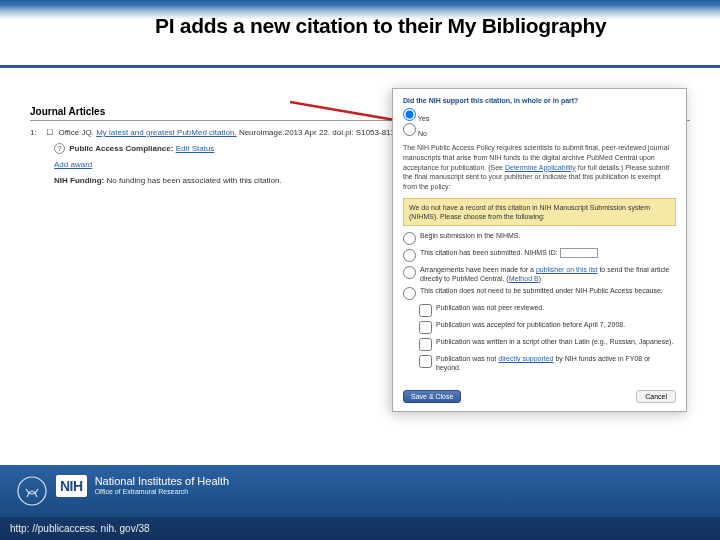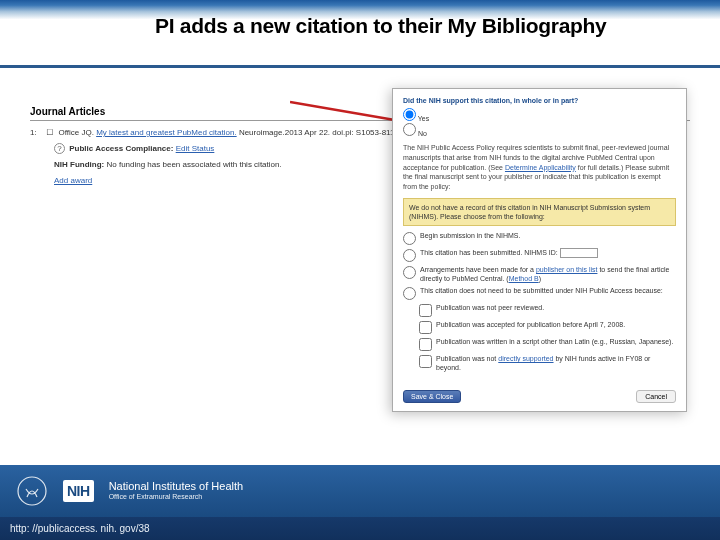--- a/index.html
+++ b/index.html
@@ -119,22 +119,22 @@
   height: 52px;
   background: linear-gradient(180deg,#2a62a0,#1a4a80);
   display: flex;
   align-items: center;
   padding-left: 16px;
   color: #fff;
   font-size: 10px;
 }
 .nih-logo {
   display: flex;
-  align-items: center;
-  gap: 15px;
+  align-items: flex-start;
+  gap: 8px;
 }
 .nih-logo .seal {
   width: 32px; height: 32px;
   position: relative;
   opacity: 0.85;
 }
 .nih-logo .seal svg { width: 100%; height: 100%; }
 .nih-logo .box {
   background: #fff;
   color: #1a4a80;
@@ -174,25 +174,25 @@
     <span class="cb">☐</span>
     <span>Office JQ.</span>
     <span class="link">My latest and greatest PubMed citation.</span>
     <span>Neuroimage.2013 Apr 22. doi.pi: S1053-8110(13)00777-3. 10.1016/j.neuroimage.2013.04.911. [Epub ahead of print] PubMed [j</span>
     <div class="indent">
       <span class="q-icon">?</span>
       <b>Public Access Compliance:</b>
       <span class="link">Edit Status</span>
     </div>
     <div class="indent">
+      <span class="link">Add award</span>
+    </div>
+    <div class="indent">
       <b>NIH Funding:</b>
       <span>No funding has been associated with this citation.</span>
-    </div>
-    <div class="indent">
-      <span class="link">Add award</span>
     </div>
   </div>
 
   <svg class="arrow" viewBox="0 0 135 32">
     <defs>
         <marker id="ah" markerWidth="8" markerHeight="8" refX="6" refY="3" orient="auto">
       <path d="M0,0 L7,3 L0,6 Z" fill="#c42020"></path>
         </marker>
       </defs>
     <line x1="0" y1="4" x2="128" y2="26" stroke="#c42020" stroke-width="2.5" marker-end="url(#ah)"></line>

